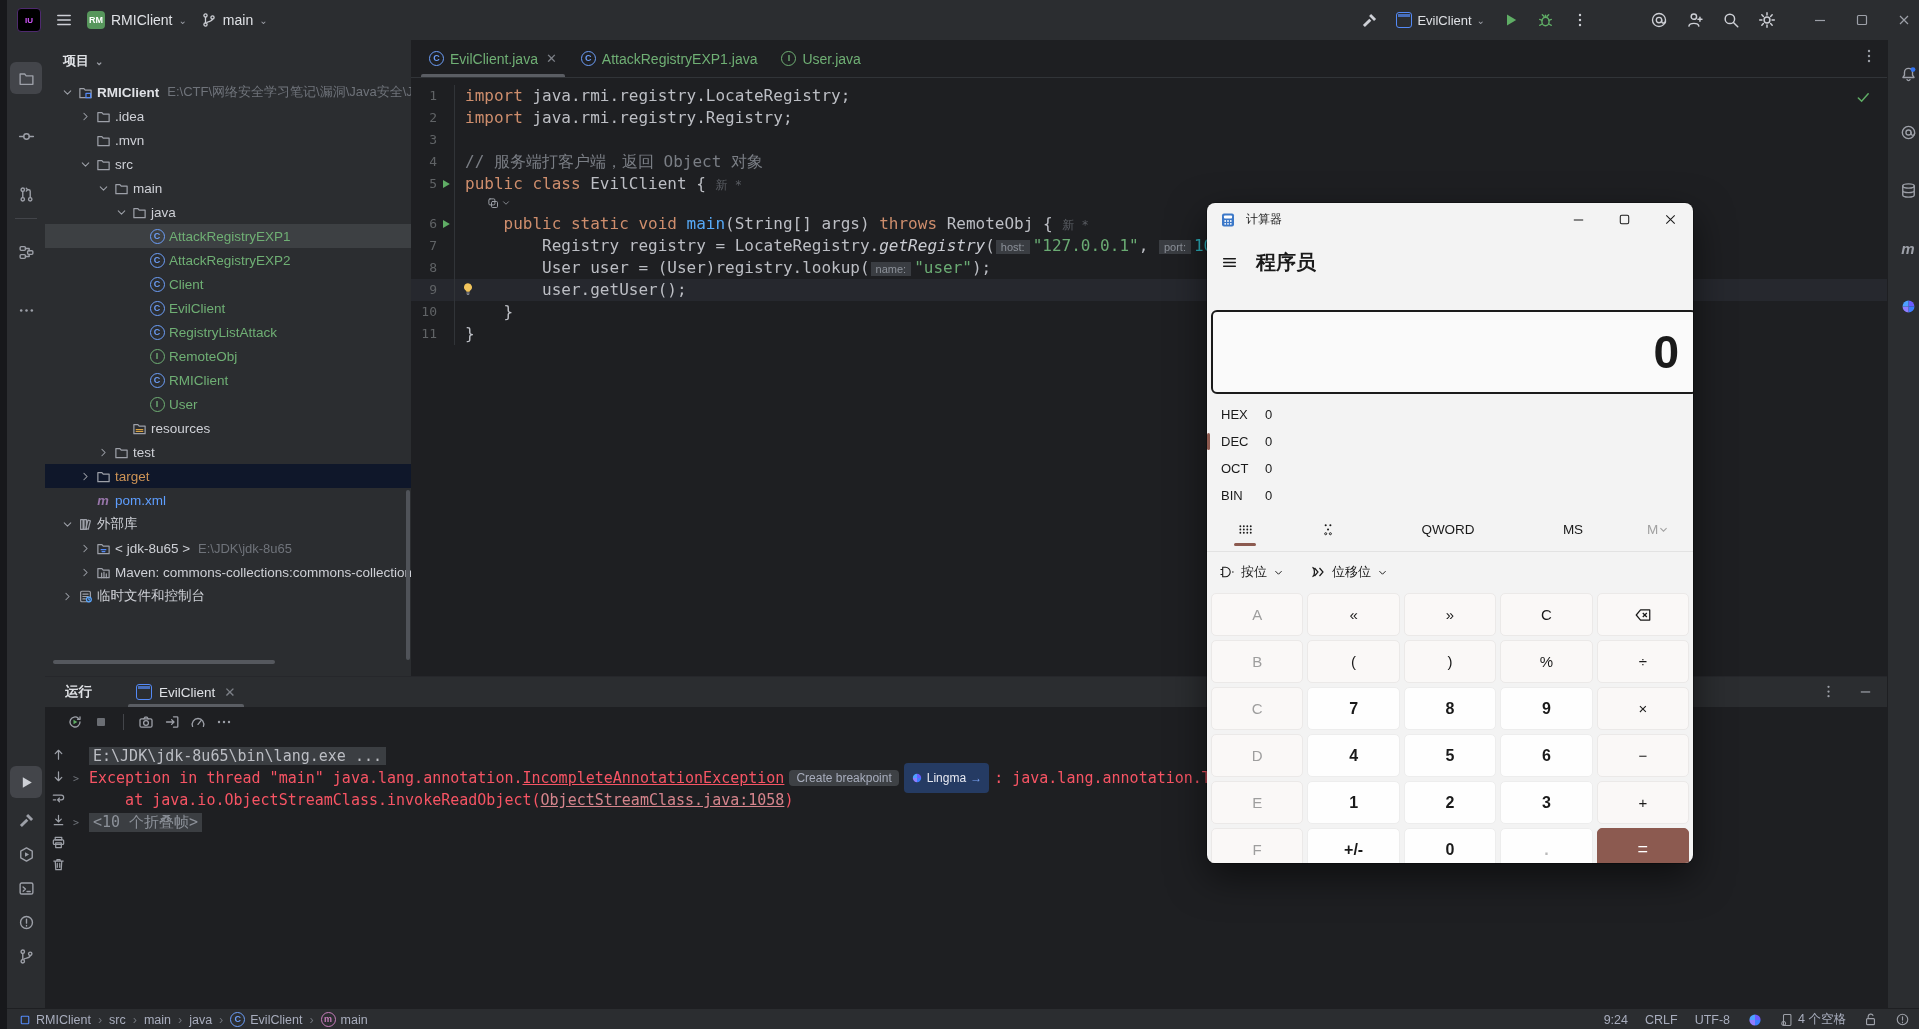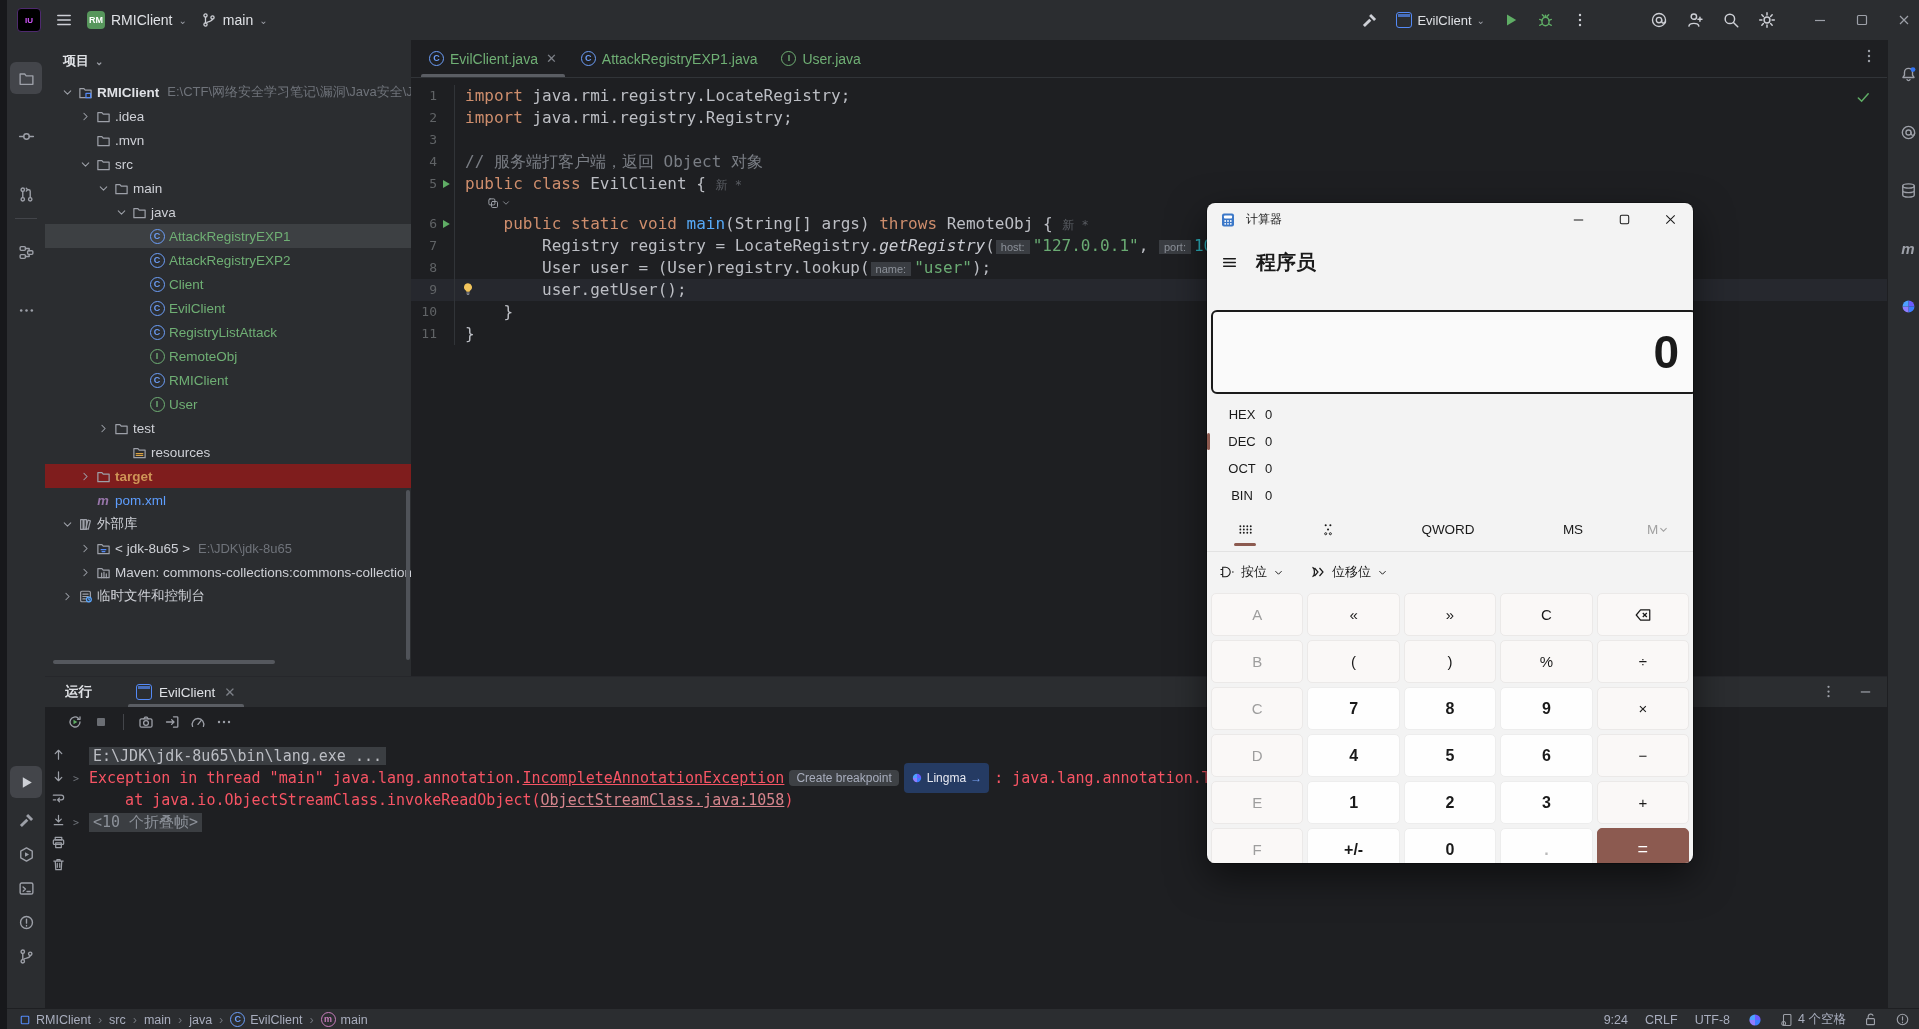--- a/index.html
+++ b/index.html
@@ -28,21 +28,21 @@
   .stripe-btn{position:absolute;left:3px;width:32px;height:32px;border-radius:6px;display:flex;align-items:center;justify-content:center;}
   .stripe-btn.active{background:#43454a;}
   #stripeR .stripe-btn{left:4px;}
   .stripe-div{position:absolute;left:8px;width:22px;border-top:1px solid #43454a;}
   
   #project{position:absolute;left:38px;top:40px;width:366px;height:636px;background:#2b2d30;
            border-right:1px solid #1e1f22;overflow:hidden;}
   .proj-header{display:flex;align-items:center;gap:6px;padding:12px 0 10px 18px;font-weight:700;color:#dfe1e5;}
   .tree-row{display:flex;align-items:center;height:24px;white-space:nowrap;overflow:hidden;}
   .tree-row.sel{background:#3d4043;}
-  .tree-row.excl{background:#7f1d1d;font-weight:bold;}
+  .tree-row.excl{background:#0f172a;}
   .tree-chev{width:16px;display:inline-flex;justify-content:center;flex:none;color:#9da0a8;}
   .tree-icon{width:20px;display:inline-flex;justify-content:center;flex:none;}
   .tree-label{margin-left:2px;color:#ced0d6;font-size:13.5px;}
   .tree-label.bold{font-weight:700;color:#dfe1e5;}
   .tree-label.added{color:#6FAF74;}
   .tree-label.modified{color:#5E9EFF;}
   .tree-label.excluded{color:#CE9456;}
   .tree-extra{margin-left:8px;color:#6f737a;font-size:13px;}
   .proj-hscroll{position:absolute;left:8px;top:620px;width:222px;height:4px;border-radius:2px;background:#55585e;}
   .proj-vscroll{position:absolute;right:1px;top:450px;width:4px;height:170px;border-radius:2px;background:#505359;}
@@ -113,21 +113,21 @@
   .calc-ctl{width:46px;height:33px;display:flex;align-items:center;justify-content:center;}
   .calc-menurow{display:flex;align-items:center;height:36px;margin:8px 0 0 14px;}
   .calc-mode{font-size:20px;font-weight:700;margin-left:18px;}
   .calc-display{position:absolute;left:4px;top:107px;width:466px;height:80px;border:2px solid #1b1b1b;border-radius:6px;
                 background:#fafafa;display:flex;align-items:center;justify-content:flex-end;
                 padding-right:16px;font-size:46px;font-weight:600;}
   .calc-radix{position:absolute;left:0;top:198px;width:100%;}
   .radix-row{position:relative;height:27px;display:flex;align-items:center;font-size:13px;}
   .radix-bar{position:absolute;left:0;top:5px;width:3px;height:17px;border-radius:2px;background:#8C5A50;display:none;}
   .radix-row.sel .radix-bar{display:block;}
-  .radix-label{margin-left:14px;width:42px;text-align:center;}
+  .radix-label{margin-left:14px;width:42px;}
   .radix-value{margin-left:2px;}
   .calc-toolbar{position:absolute;top:306px;left:0;width:100%;height:40px;display:flex;align-items:center;}
   .ct-cell{position:relative;display:flex;align-items:center;justify-content:center;font-size:13.5px;height:100%;}
   .ct-cell.sel::after{content:"";position:absolute;bottom:3px;left:50%;transform:translateX(-50%);width:22px;height:3px;
                       border-radius:2px;background:#8C5A50;}
   .ct-cell.dim{color:#a0a0a0;}
   .calc-sep{position:absolute;top:348px;left:0;width:100%;border-top:1px solid #e2e2e2;}
   .calc-bitops{position:absolute;top:352px;left:0;height:34px;display:flex;align-items:center;padding-left:12px;gap:26px;font-size:13px;}
   .bitop{display:flex;align-items:center;gap:6px;}
   .calc-keys{position:absolute;left:4px;top:390px;width:478px;display:grid;grid-template-columns:repeat(5,1fr);gap:4px;}
@@ -453,42 +453,42 @@
           </span>
           <span class="tree-label added">RMIClient</span>
         </div>
         <div class="tree-row" style="padding-left: 86px;">
           <span class="tree-chev"></span>
           <span class="tree-icon">
             <span class="lc" style="--c:#6FAF74">I</span>
           </span>
           <span class="tree-label added">User</span>
         </div>
+        <div class="tree-row" style="padding-left: 68px;">
+          <span class="tree-chev"></span>
+          <span class="tree-icon">
+            <svg width="15" height="15" viewBox="0 0 16 16" fill="none" stroke="#9DA0A8" stroke-width="1.3" stroke-linecap="round" stroke-linejoin="round">
+              <path d="M2 3.8h4.3l1.4 1.7H14v8H2z"></path>
+              <path stroke="#D9A343" d="M4.5 9.2h7M4.5 11.2h7"></path>
+            </svg>
+          </span>
+          <span class="tree-label">resources</span>
+        </div>
         <div class="tree-row" style="padding-left: 50px;">
           <span class="tree-chev">
             <svg width="13" height="13" viewBox="0 0 16 16" fill="none" stroke="#9DA0A8" stroke-width="1.3" stroke-linecap="round" stroke-linejoin="round">
               <path d="M6 4l4 4-4 4"></path>
             </svg>
           </span>
           <span class="tree-icon">
             <svg width="15" height="15" viewBox="0 0 16 16" fill="none" stroke="#9DA0A8" stroke-width="1.3" stroke-linecap="round" stroke-linejoin="round">
               <path d="M2 3.8h4.3l1.4 1.7H14v8H2z"></path>
             </svg>
           </span>
           <span class="tree-label">test</span>
-        </div>
-        <div class="tree-row" style="padding-left: 68px;">
-          <span class="tree-chev"></span>
-          <span class="tree-icon">
-            <svg width="15" height="15" viewBox="0 0 16 16" fill="none" stroke="#9DA0A8" stroke-width="1.3" stroke-linecap="round" stroke-linejoin="round">
-              <path d="M2 3.8h4.3l1.4 1.7H14v8H2z"></path>
-              <path stroke="#D9A343" d="M4.5 9.2h7M4.5 11.2h7"></path>
-            </svg>
-          </span>
-          <span class="tree-label">resources</span>
         </div>
         <div class="tree-row excl" style="padding-left: 32px;">
           <span class="tree-chev">
             <svg width="13" height="13" viewBox="0 0 16 16" fill="none" stroke="#9DA0A8" stroke-width="1.3" stroke-linecap="round" stroke-linejoin="round">
               <path d="M6 4l4 4-4 4"></path>
             </svg>
           </span>
           <span class="tree-icon">
             <svg width="15" height="15" viewBox="0 0 16 16" fill="none" stroke="#9DA0A8" stroke-width="1.3" stroke-linecap="round" stroke-linejoin="round">
               <path d="M2 3.8h4.3l1.4 1.7H14v8H2z"></path>

